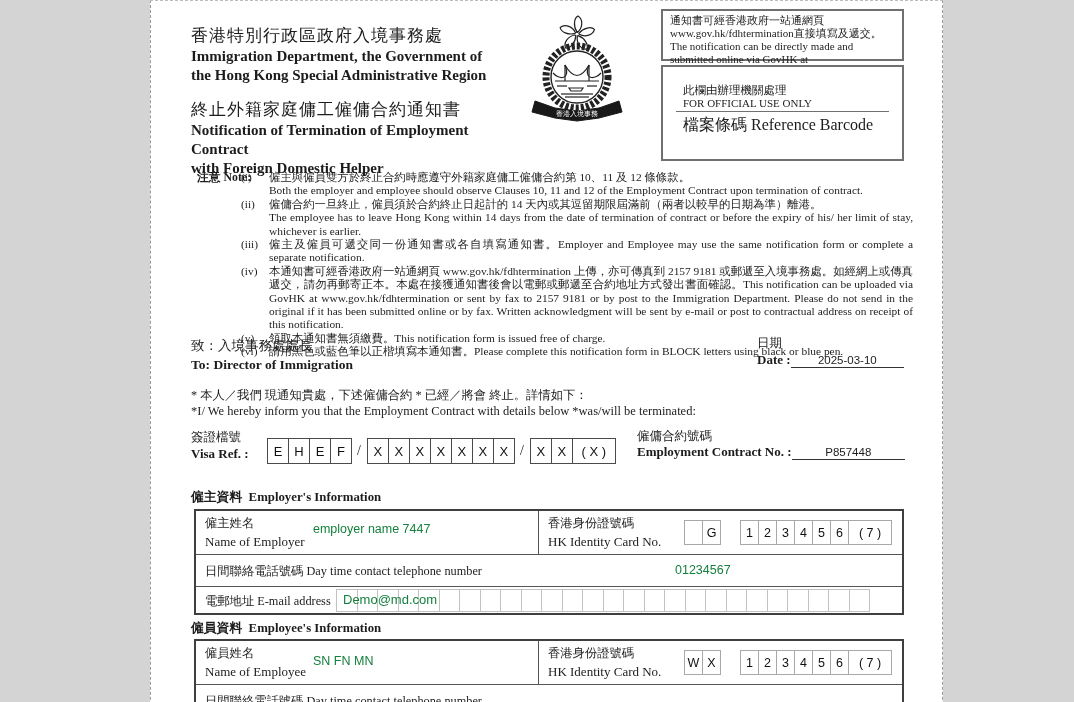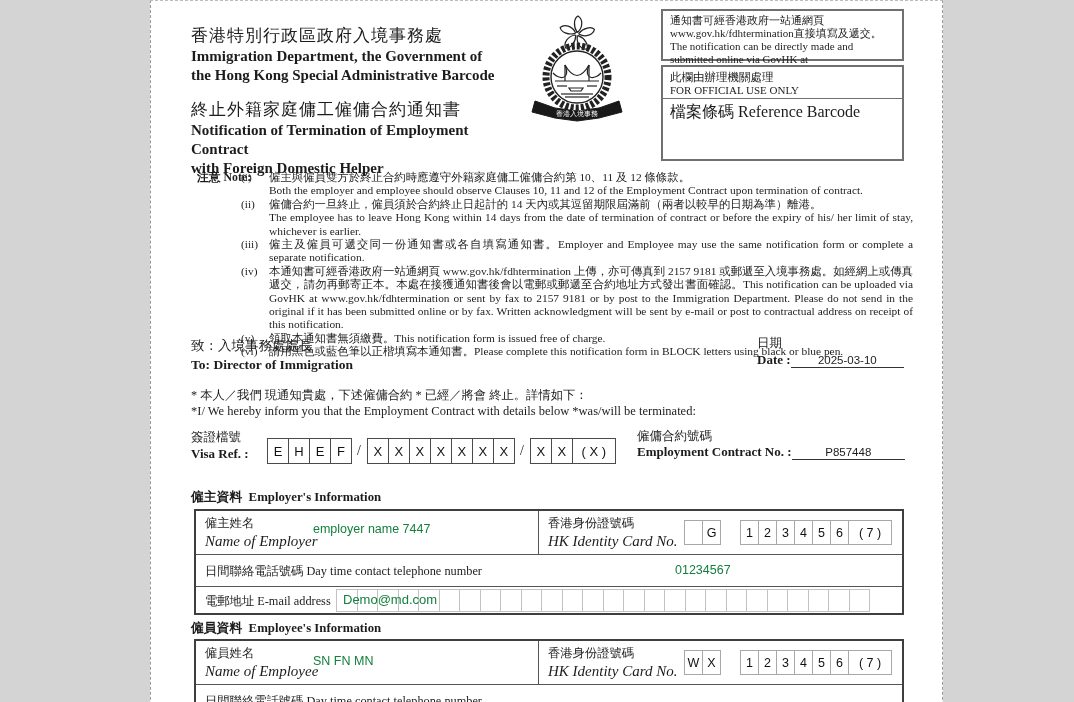--- a/index.html
+++ b/index.html
@@ -17,21 +17,21 @@
   .hdr .form-zh { font-size:17px; letter-spacing:1px; line-height:22px; margin-top:14px; }
 
   
   .emblem { left:374px; top:14px; width:104px; height:110px; }
 
   
   .obox { left:510px; width:243px; border:2px solid #707070; background:#fff; padding:3px 7px; }
   .obox1 { top:8px; height:52px; }
   .obox .zh { font-size:11px; line-height:13px; }
   .obox .en { font-size:11px; line-height:13px; }
-  .obox2 { top:64px; height:96px; padding:0; }
+  .obox2 { top:64px; height:96px; padding:13px; }
   .obox2 .sect1 { border-bottom:1.5px solid #707070; padding:3px 7px; height:32px; }
   .obox2 .sect2 { padding:3px 7px; font-size:16px; }
   .obox2 .zh { font-size:11.5px; line-height:14px; }
 
   
   .notes { left:46px; top:170px; width:716px; font-size:11.4px; line-height:13.4px; }
   .notes-label { position:absolute; left:0; top:0; font-weight:bold; font-size:11.8px; }
   .notes-list { margin-left:44px; }
   .note-item { display:flex; }
   .note-num { width:28px; flex:none; }
@@ -80,21 +80,21 @@
   .t-emp { top:508px; }
   .t-fdh { top:638px; }
   .irow { position:relative; border-bottom:1px solid #555; }
   .irow:last-child { border-bottom:none; }
   .row-name { height:44px; }
   .row-phone { height:32px; }
   .row-email { height:28px; }
   .lcell { position:absolute; left:0; top:0; bottom:0; width:343px; border-right:1px solid #555; }
   .rcell { position:absolute; left:343px; top:0; bottom:0; right:0; }
   .lab-zh { position:absolute; left:9px; top:4px; font-size:12.3px; }
-  .lab-en { position:absolute; left:9px; bottom:4px; font-size:15px;font-style:italic; }
+  .lab-en { position:absolute; left:9px; bottom:4px; font-size:13px; }
   .fillval { position:absolute; font-family:"Liberation Sans", sans-serif; font-size:12.5px; color:#15803d; white-space:nowrap; }
   .idgroup { position:absolute; top:9px; display:flex; }
   .idgroup .cell { width:19px; height:25px; border:1px solid #a8a8a8; margin-right:-1px; background:#fff;
                    display:inline-flex; align-items:center; justify-content:center;
                    font-family:"Liberation Sans", sans-serif; font-size:12.5px; color:#111; }
   .idprefix { left:145px; }
   .iddigits { left:201px; }
   .iddigits .cell:last-child { width:44px; }
   .row-lab { position:absolute; left:9px; top:50%; transform:translateY(-50%); font-size:12.3px; white-space:nowrap; }
   .emailgrid { position:absolute; left:140px; top:2px; display:flex; }
@@ -104,21 +104,21 @@
 </style>
 </head>
 <body>
 
 <div class="stage">
   <div class="page">
 
     <div class="abs hdr">
       <div class="zh-title">香港特別行政區政府入境事務處</div>
       <div class="en-title">Immigration Department, the Government of</div>
-      <div class="en-title">the Hong Kong Special Administrative Barcode</div>
+      <div class="en-title">the Hong Kong Special Administrative Region</div>
       <div class="form-zh">終止外籍家庭傭工僱傭合約通知書</div>
       <div class="en-title">Notification of Termination of Employment Contract</div>
       <div class="en-title">with Foreign Domestic Helper</div>
     </div>
 
     <svg class="abs emblem" viewBox="0 0 104 110">
 
       <g transform="translate(52,19)">
         <g class="ln">
           <path transform="rotate(0)" d="M0,-2 C -4,-8 -3,-16 1,-18 C 6,-15 6,-7 1,-2 Z"></path>

